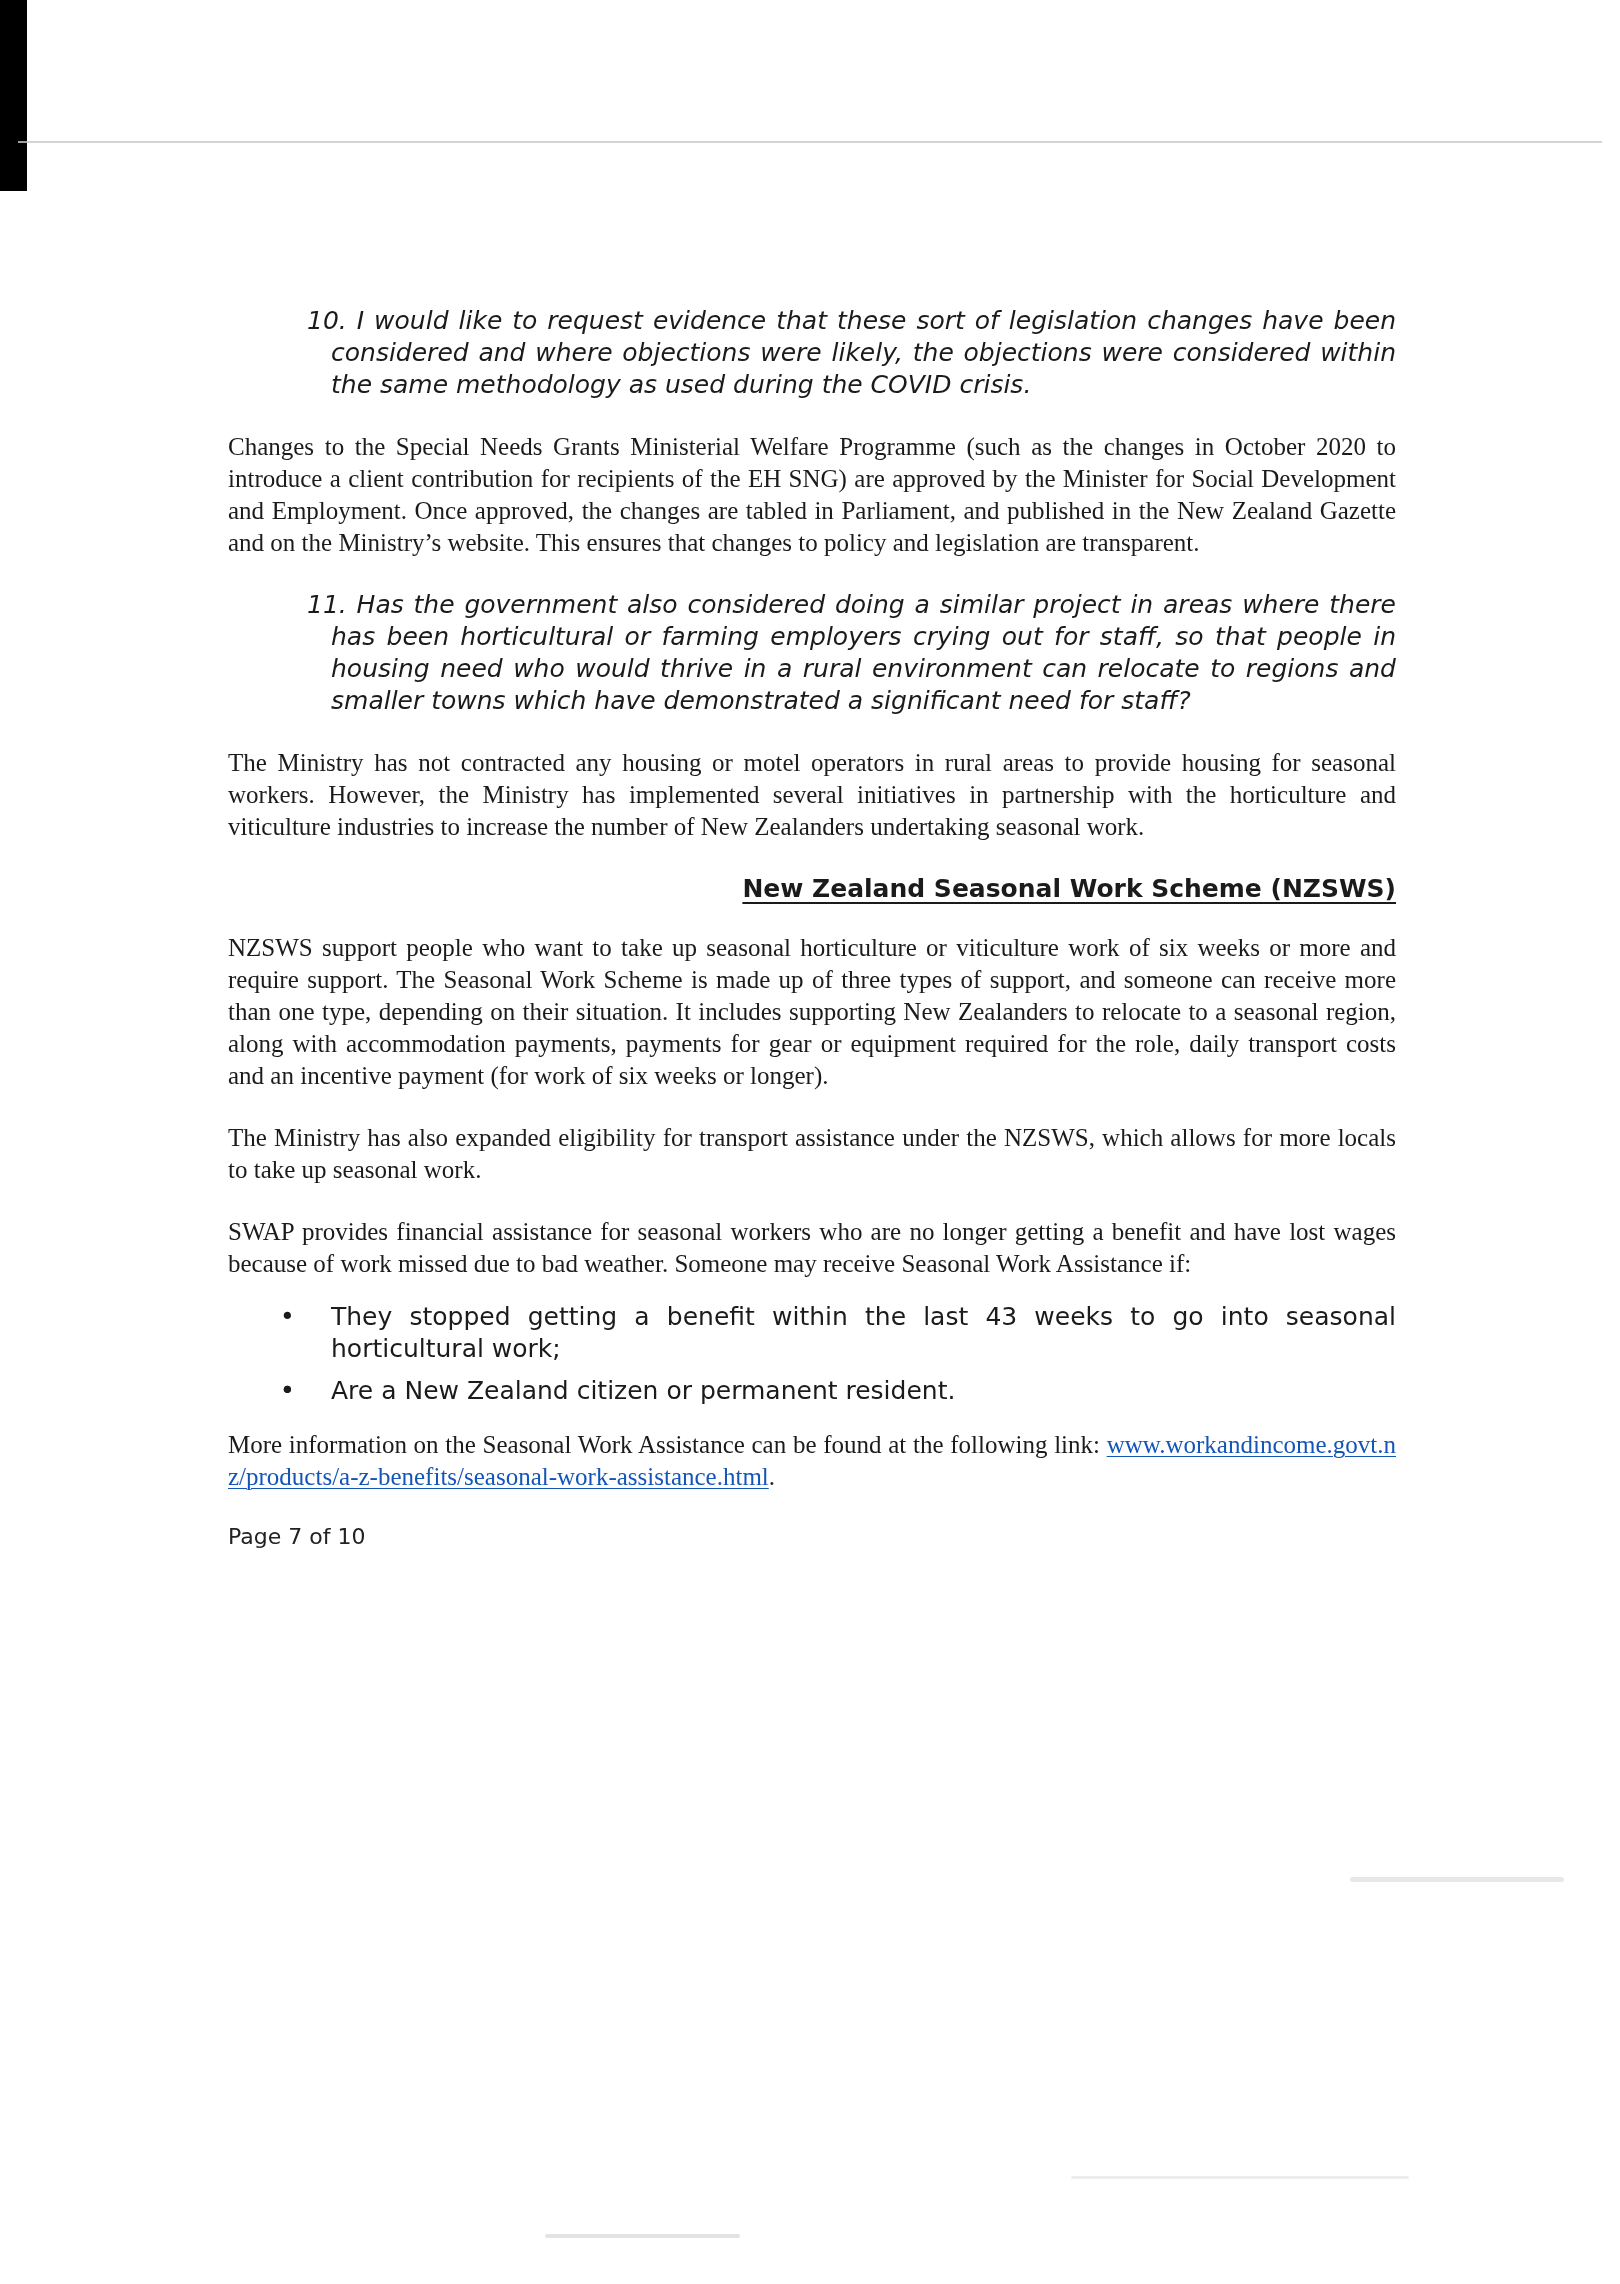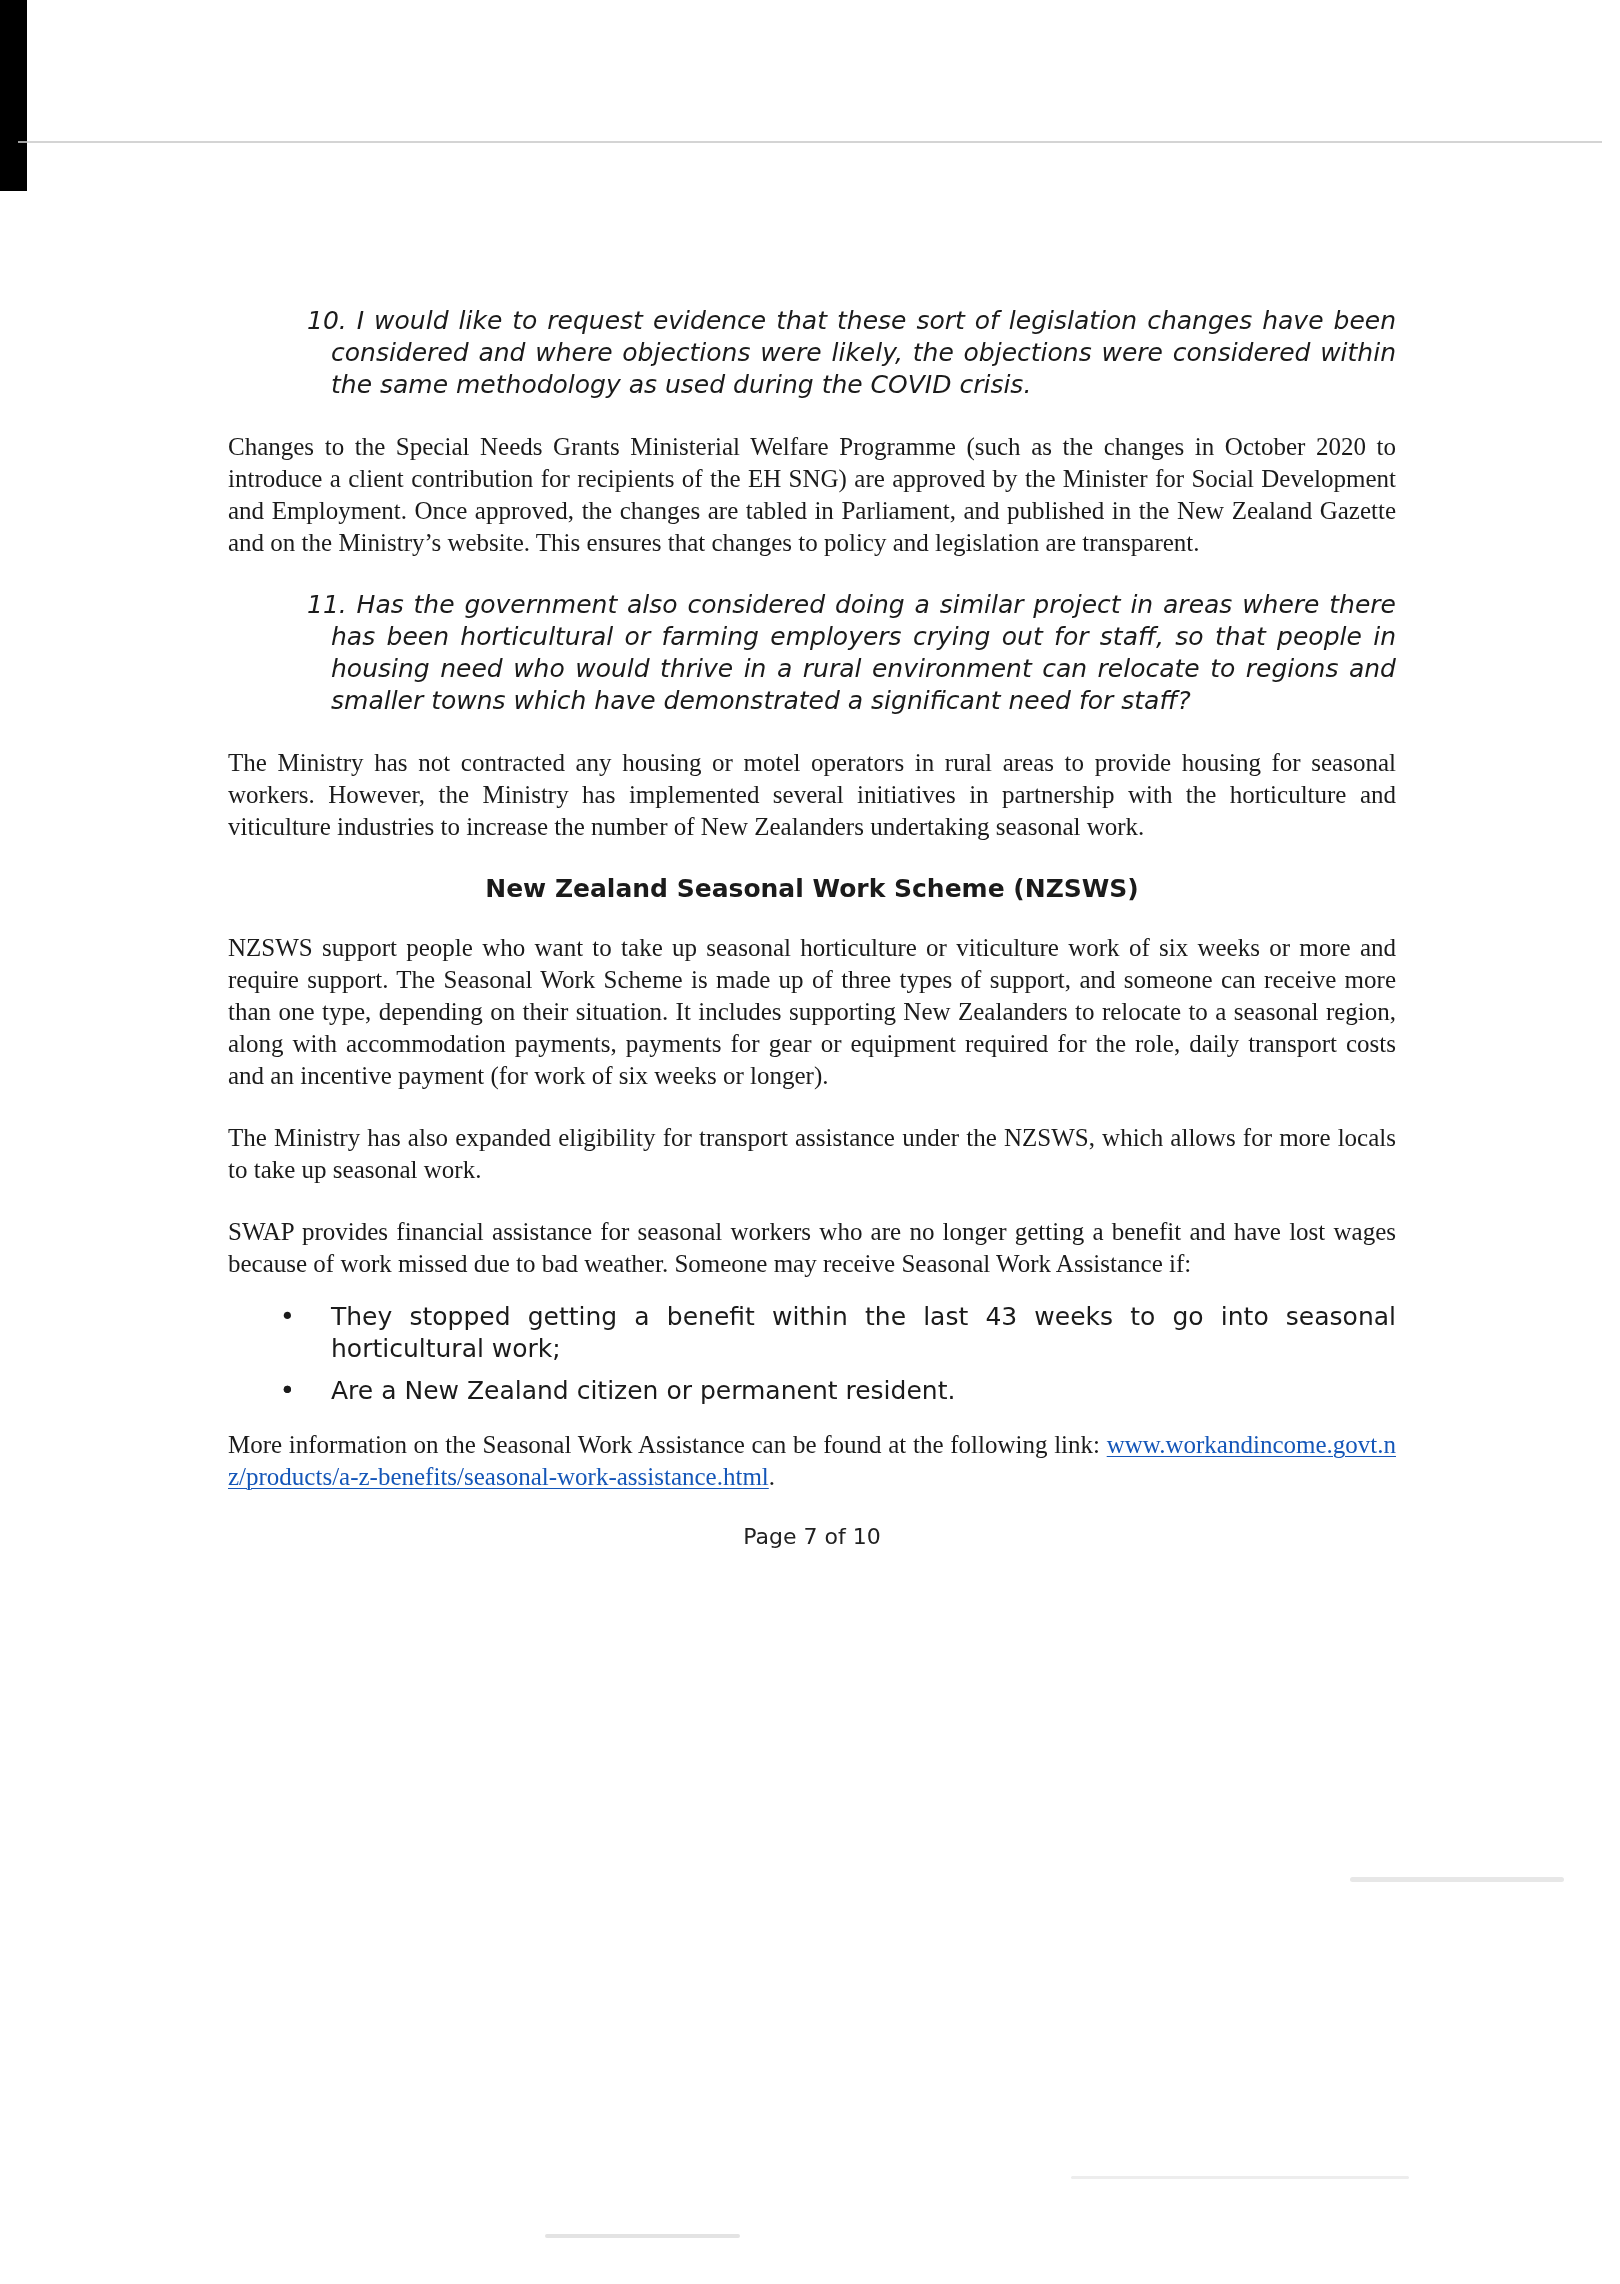--- a/index.html
+++ b/index.html
@@ -73,21 +73,22 @@
 
   .para {
     margin: 0 0 30px 0;
     font-family: Liberation Serif, serif;
   }
 
   .section-heading {
     font-size: 25px;
     font-weight: bold;
     margin: 3.9px 0 27px 0;
-    text-align: center;
+    text-align: right;
+    text-decoration: underline;
     text-decoration-thickness: 1.9px;
     text-underline-offset: 4.5px;
   }
 
   ul.bullet-list {
     list-style: none;
     margin: -9px 0 22px 0;
     padding: 0;
   }
   ul.bullet-list li {
@@ -106,21 +107,21 @@
     color: var(--link-color, #1456b8);
     text-decoration: underline;
     text-decoration-thickness: 1.3px;
     text-underline-offset: 3.2px;
     cursor: pointer;
     word-break: break-all;
   }
 
   .footer {
     margin-top: 14.3px;
-    text-align: center;
+    text-align: left;
     font-size: 22px;
     line-height: 28.6px;
     color: #222222;
   }
 </style>
 </head>
 <body>
 
 <div class="page">
 

